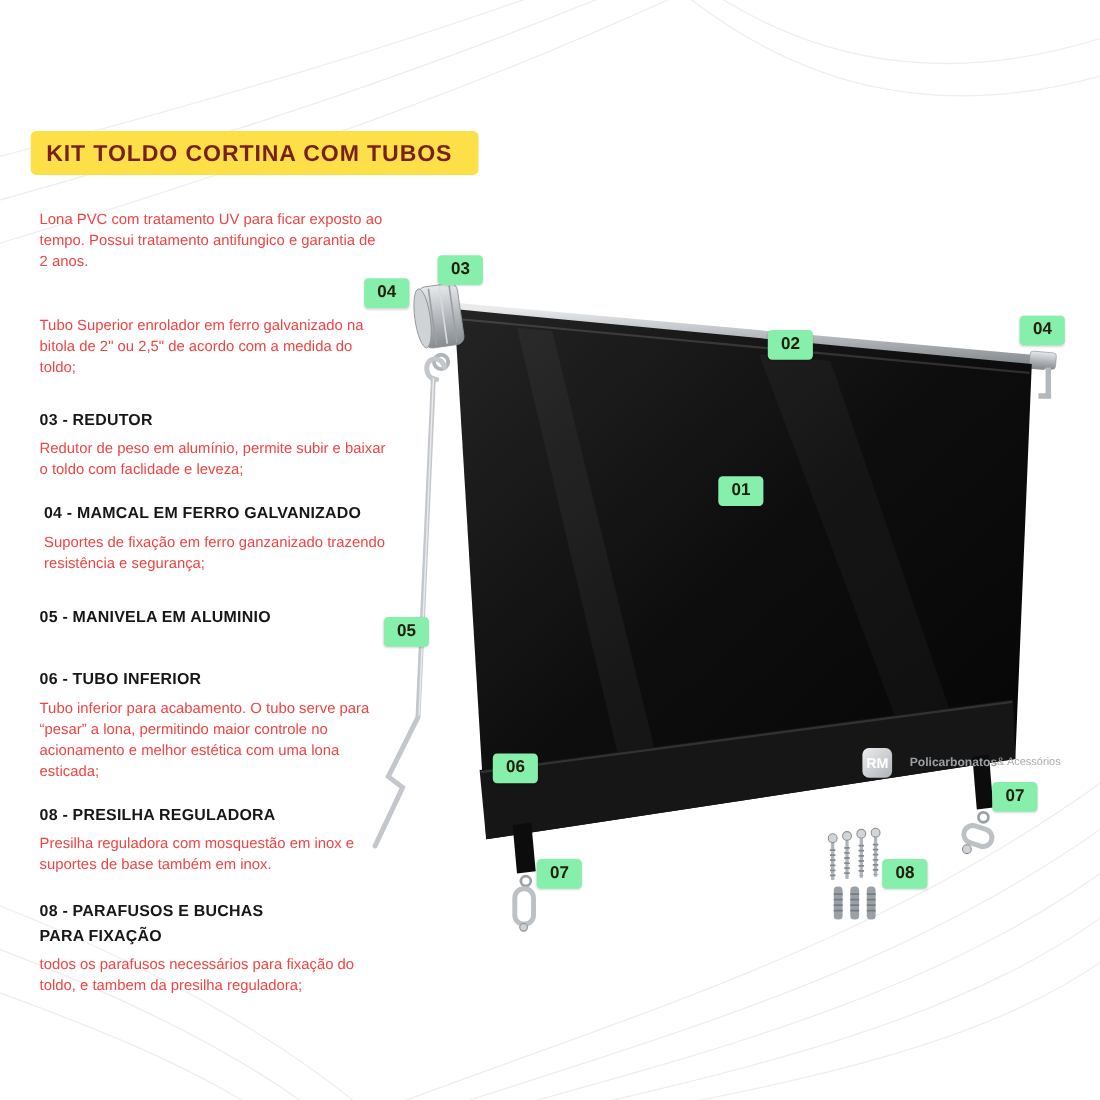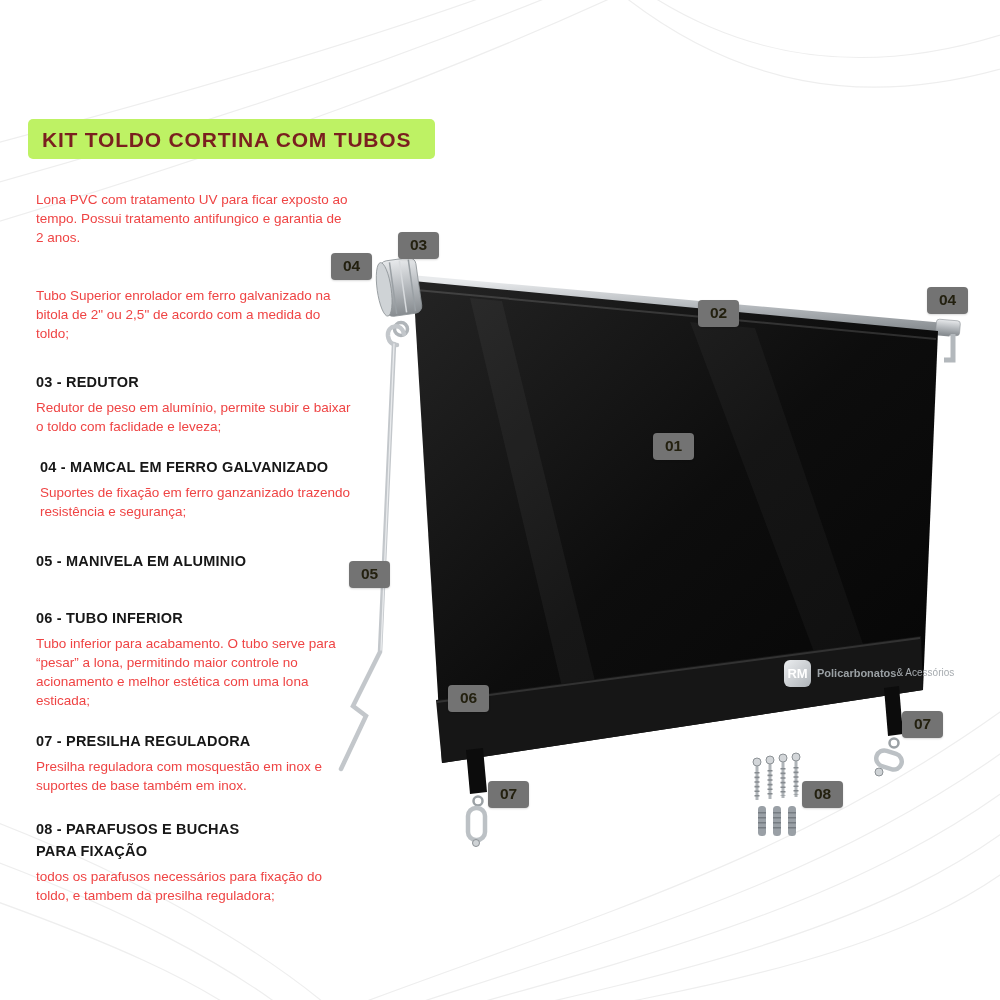--- a/index.html
+++ b/index.html
@@ -5,46 +5,46 @@
   html,body{margin:0;padding:0;}
   body{
     width:1000px;height:1000px;position:relative;overflow:hidden;
     background:#ffffff;color:#1b1b1b;
     font-family:"Liberation Sans",sans-serif;
   }
   .bg{position:absolute;inset:0;z-index:0;}
   .product-svg{position:absolute;inset:0;z-index:1;}
   .title-banner{
     position:absolute;left:28px;top:119px;z-index:2;
-    background:#bef264;color:#7A1F1F;
+    background:#fde047;color:#7A1F1F;
     font-size:21px;font-weight:bold;letter-spacing:.8px;line-height:1;
     padding:10px 24px 9px 14px;border-radius:5px;
   }
   .part{position:absolute;left:36px;width:316px;z-index:2;}
   .part h3{font-size:14.5px;font-weight:bold;color:#171717;margin:0 0 8px 0;letter-spacing:.2px;}
   .part p{font-size:13.5px;color:#ef4444;line-height:1.42;margin:0;}
   .p1{top:190px}.p2{top:286px}.p3{top:374px}.p4{top:459px;left:40px;width:312px}
   .p5{top:553px}.p6{top:610px}.p7{top:733px}.p8{top:818px}
   .p8 h3{width:235px;line-height:1.55;margin-bottom:4px;}
   .plabel{
-    position:absolute;z-index:3;background:#737373;color:#23200f;
+    position:absolute;z-index:3;background:#86efac;color:#23200f;
     font-size:15.5px;font-weight:bold;padding:4px 12px;border-radius:4px;line-height:1.2;
     box-shadow:0 1px 2px rgba(0,0,0,.15);
   }
   .lbl-03{left:398px;top:232px}
   .lbl-04a{left:331px;top:253px}
   .lbl-02{left:698px;top:300px}
   .lbl-04b{left:927px;top:287px}
   .lbl-01{left:653px;top:433px}
   .lbl-05{left:349px;top:561px}
   .lbl-06{left:448px;top:685px}
   .lbl-07a{left:488px;top:781px}
   .lbl-07b{left:902px;top:711px}
   .lbl-08{left:802px;top:781px}
-  .watermark{position:absolute;left:784px;top:660px;z-index:3;display:flex;align-items:center;gap:6px;}
+  .watermark{position:absolute;left:784px;top:680px;z-index:3;display:flex;align-items:center;gap:16px;}
   .wm-box{
     width:27px;height:27px;border-radius:6px;
     background:linear-gradient(135deg,#eceef0,#aeb3b8);
     color:#ffffff;font-weight:bold;font-size:13px;
     display:flex;align-items:center;justify-content:center;
   }
   .wm-text{display:flex;flex-direction:row;line-height:1.15;}
   .wm-line1{font-size:11px;color:#9aa0a4;font-weight:bold;}
   .wm-line2{font-size:10px;color:#a6abaf;}
 </style>
@@ -178,21 +178,21 @@
   <p>Suportes de fixação em ferro ganzanizado trazendo resistência e segurança;</p>
 </section>
 <section class="part p5">
   <h3>05 - MANIVELA EM ALUMINIO</h3>
 </section>
 <section class="part p6">
   <h3>06 - TUBO INFERIOR</h3>
   <p>Tubo inferior para acabamento. O tubo serve para “pesar” a lona, permitindo maior controle no acionamento e melhor estética com uma lona esticada;</p>
 </section>
 <section class="part p7">
-  <h3>07 - PRESILHA REGULADORA</h3>
+  <h3>08 - PRESILHA REGULADORA</h3>
   <p>Presilha reguladora com mosquestão em inox e suportes de base também em inox.</p>
 </section>
 <section class="part p8">
   <h3>08 - PARAFUSOS E BUCHAS PARA FIXAÇÃO</h3>
   <p>todos os parafusos necessários para fixação do toldo, e tambem da presilha reguladora;</p>
 </section>
 
 <div class="plabel lbl-03">03</div>
 <div class="plabel lbl-04a">04</div>
 <div class="plabel lbl-02">02</div>

